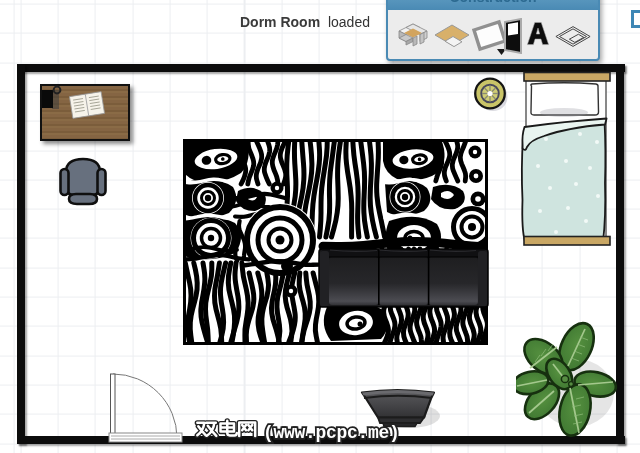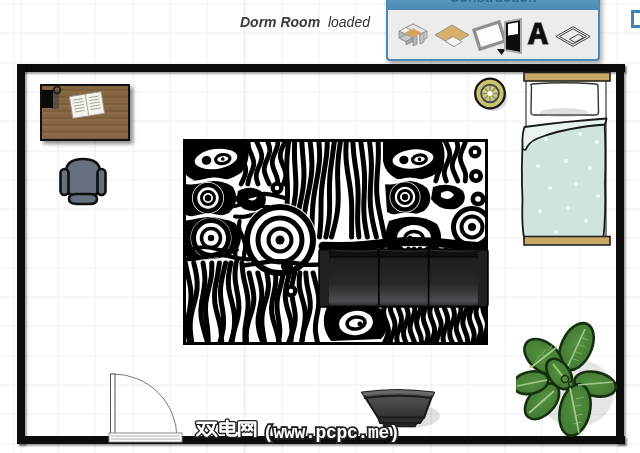--- a/index.html
+++ b/index.html
@@ -9,21 +9,21 @@
  repeating-linear-gradient(to right, #eceef1 0, #eceef1 1px, transparent 1px, transparent 37.25px),
  repeating-linear-gradient(to bottom, #eceef1 0, #eceef1 1px, transparent 1px, transparent 29.3px);
 background-position:20.6px 3.6px;
 }
 .abs{position:absolute;}
 </style>
 </head>
 <body>
 <div id="stage">
 
-<div class="abs" style="left:240px;top:14px;font-size:14px;color:#444;font-style:italic;"><b style="color:#3a3a3a;">Dorm Room</b>&nbsp; <span style="color:#333;">loaded</span></div>
+<div class="abs" style="left:240px;top:14px;font-size:14px;color:#444;"><b style="color:#3a3a3a;">Dorm Room</b>&nbsp; <span style="color:#333;">loaded</span></div>
 
 <div class="abs" style="left:386px;top:-16px;width:210px;height:73px;background:#ececec;border:2px solid #4a8ab4;border-radius:4px;box-shadow:2px 3px 5px rgba(0,0,0,0.35);">
 
   <div style="height:24px;background:linear-gradient(#6aa5c8,#4a8ab4);border-radius:2px 2px 0 0;color:#2c6a91;font-weight:bold;font-size:14px;text-align:center;line-height:22px;">Construction</div>
   <div style="position:relative;height:48px;">
 
   <svg class="abs" style="left:7px;top:9px;" width="37" height="32" viewBox="0 0 37 32">
     <g stroke-linejoin="round">
       <polygon points="4,12 18,5 25,8.5 11,15.5" fill="#f2f2f2" stroke="#888" stroke-width="0.8"></polygon>
       <polygon points="4,12 4,19 11,22.5 11,15.5" fill="#b8b8b8" stroke="#888" stroke-width="0.8"></polygon>

